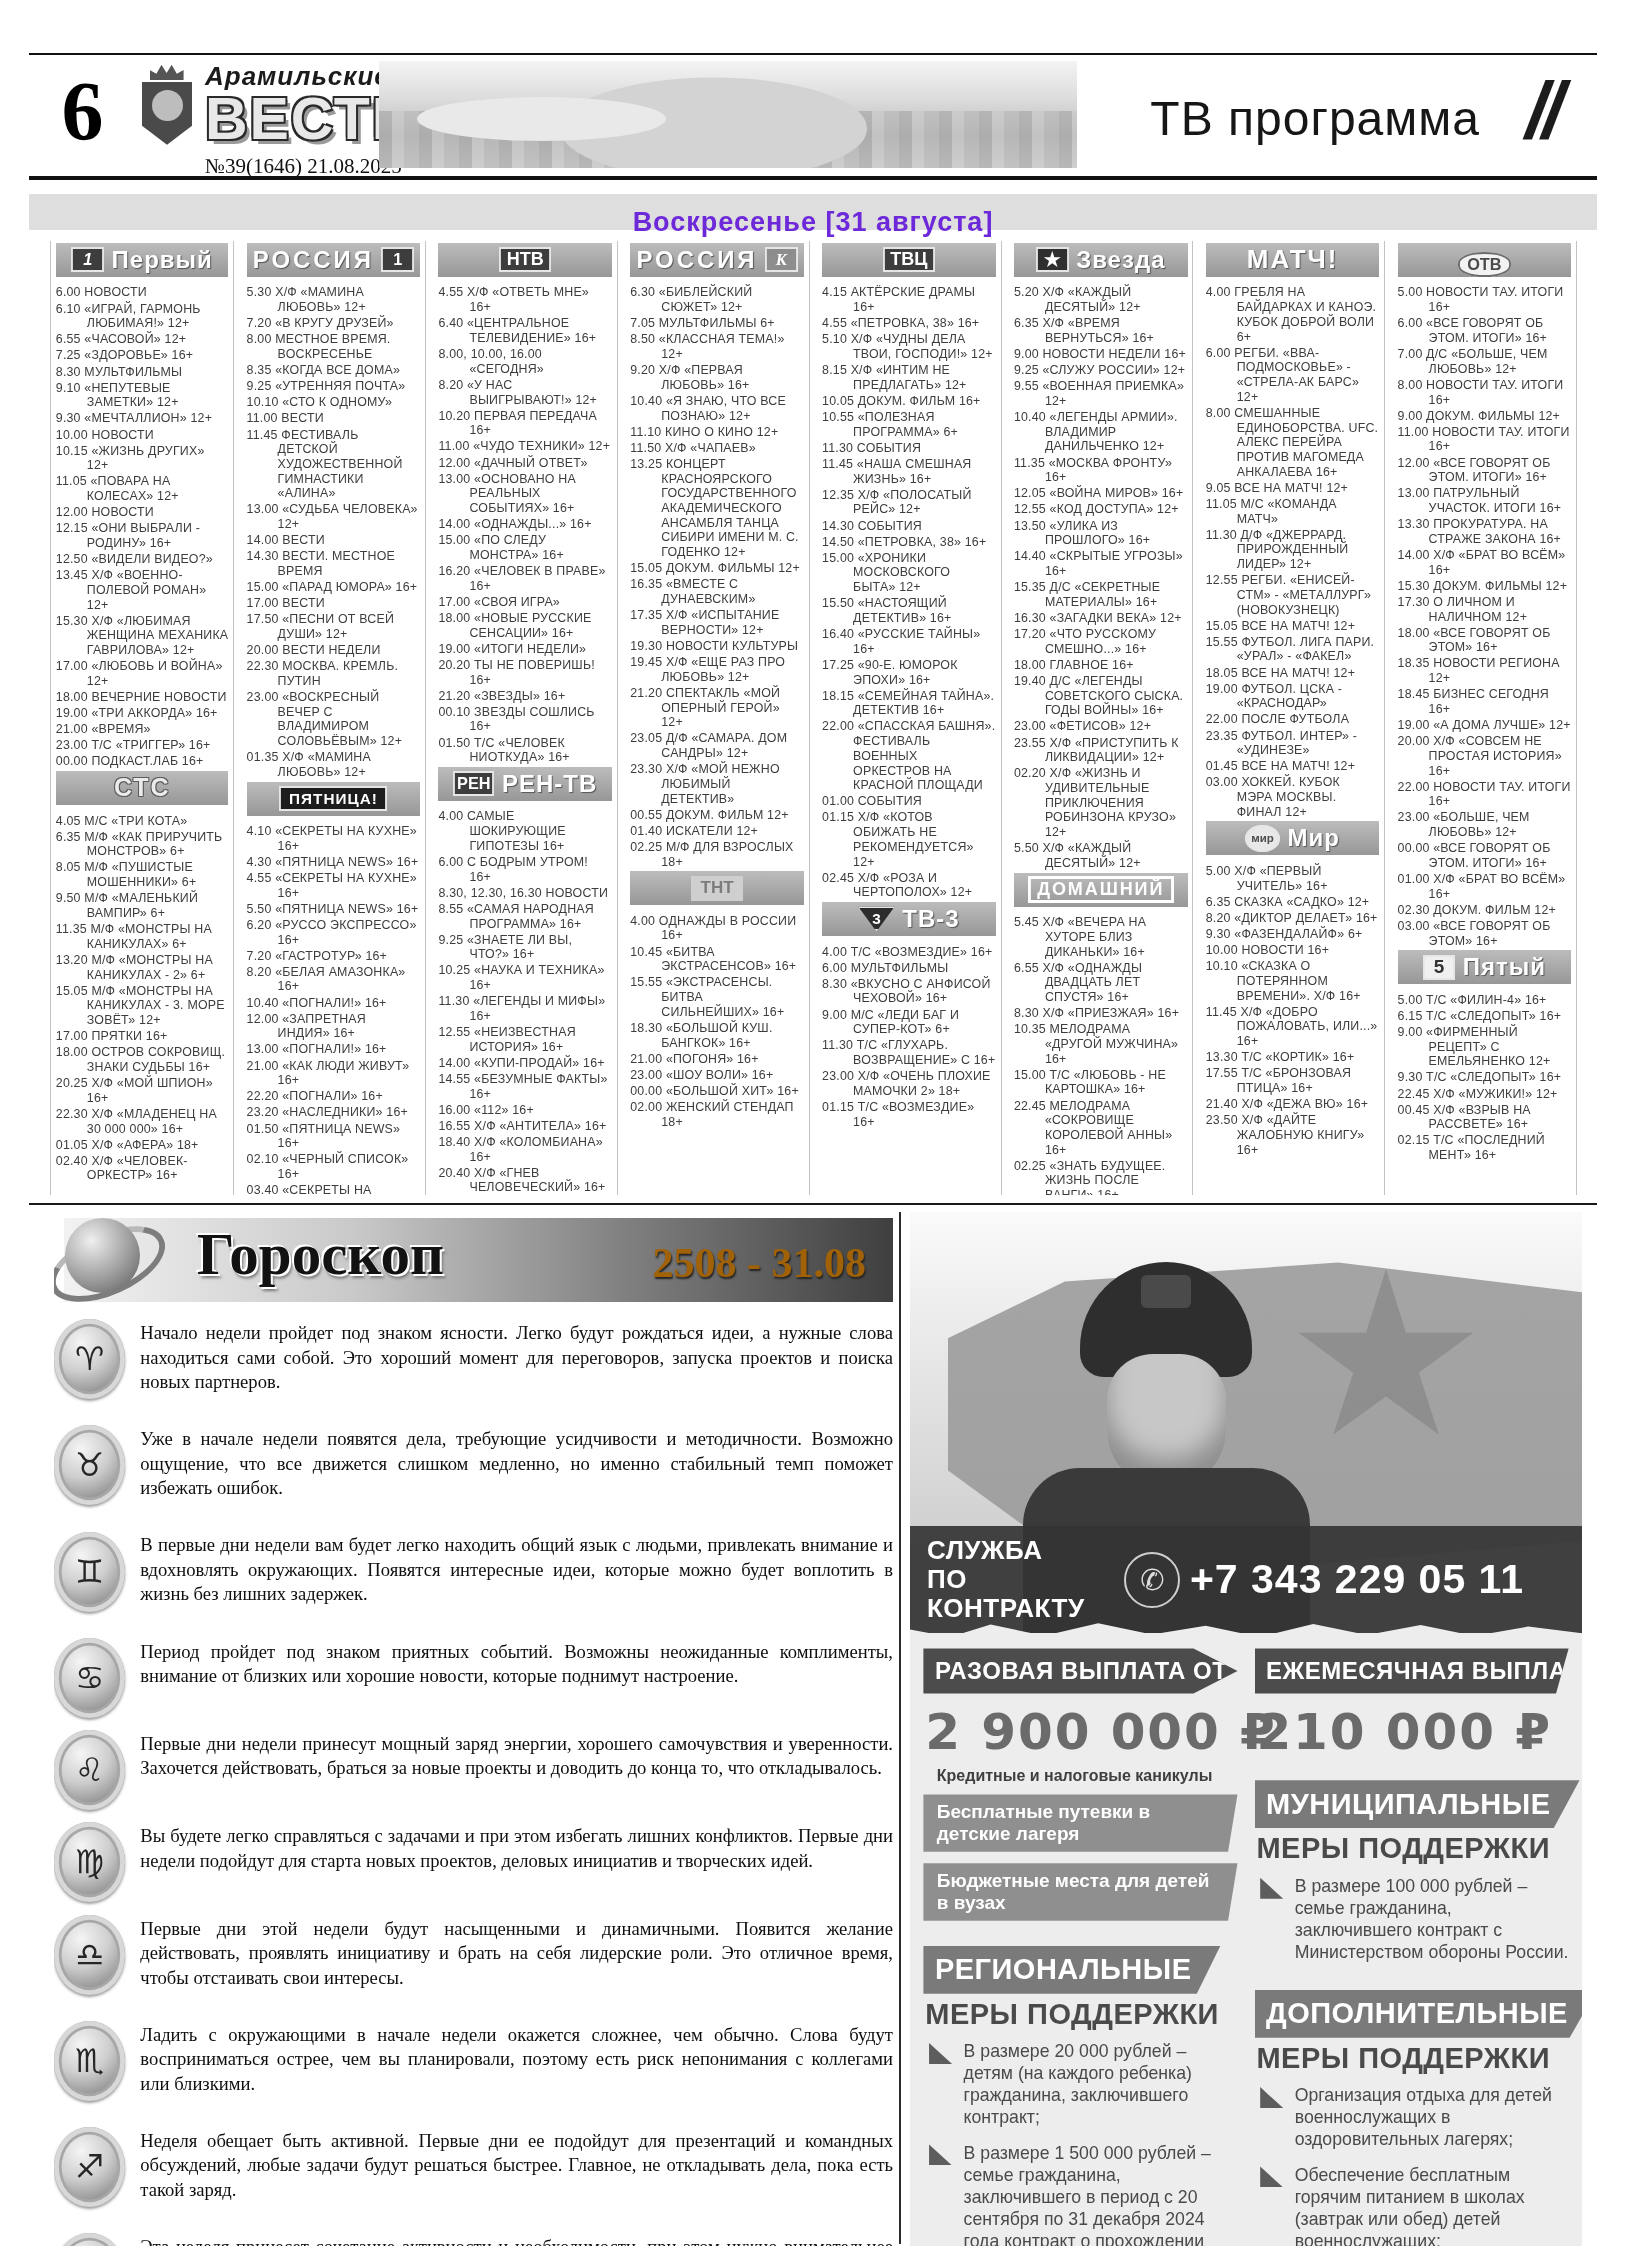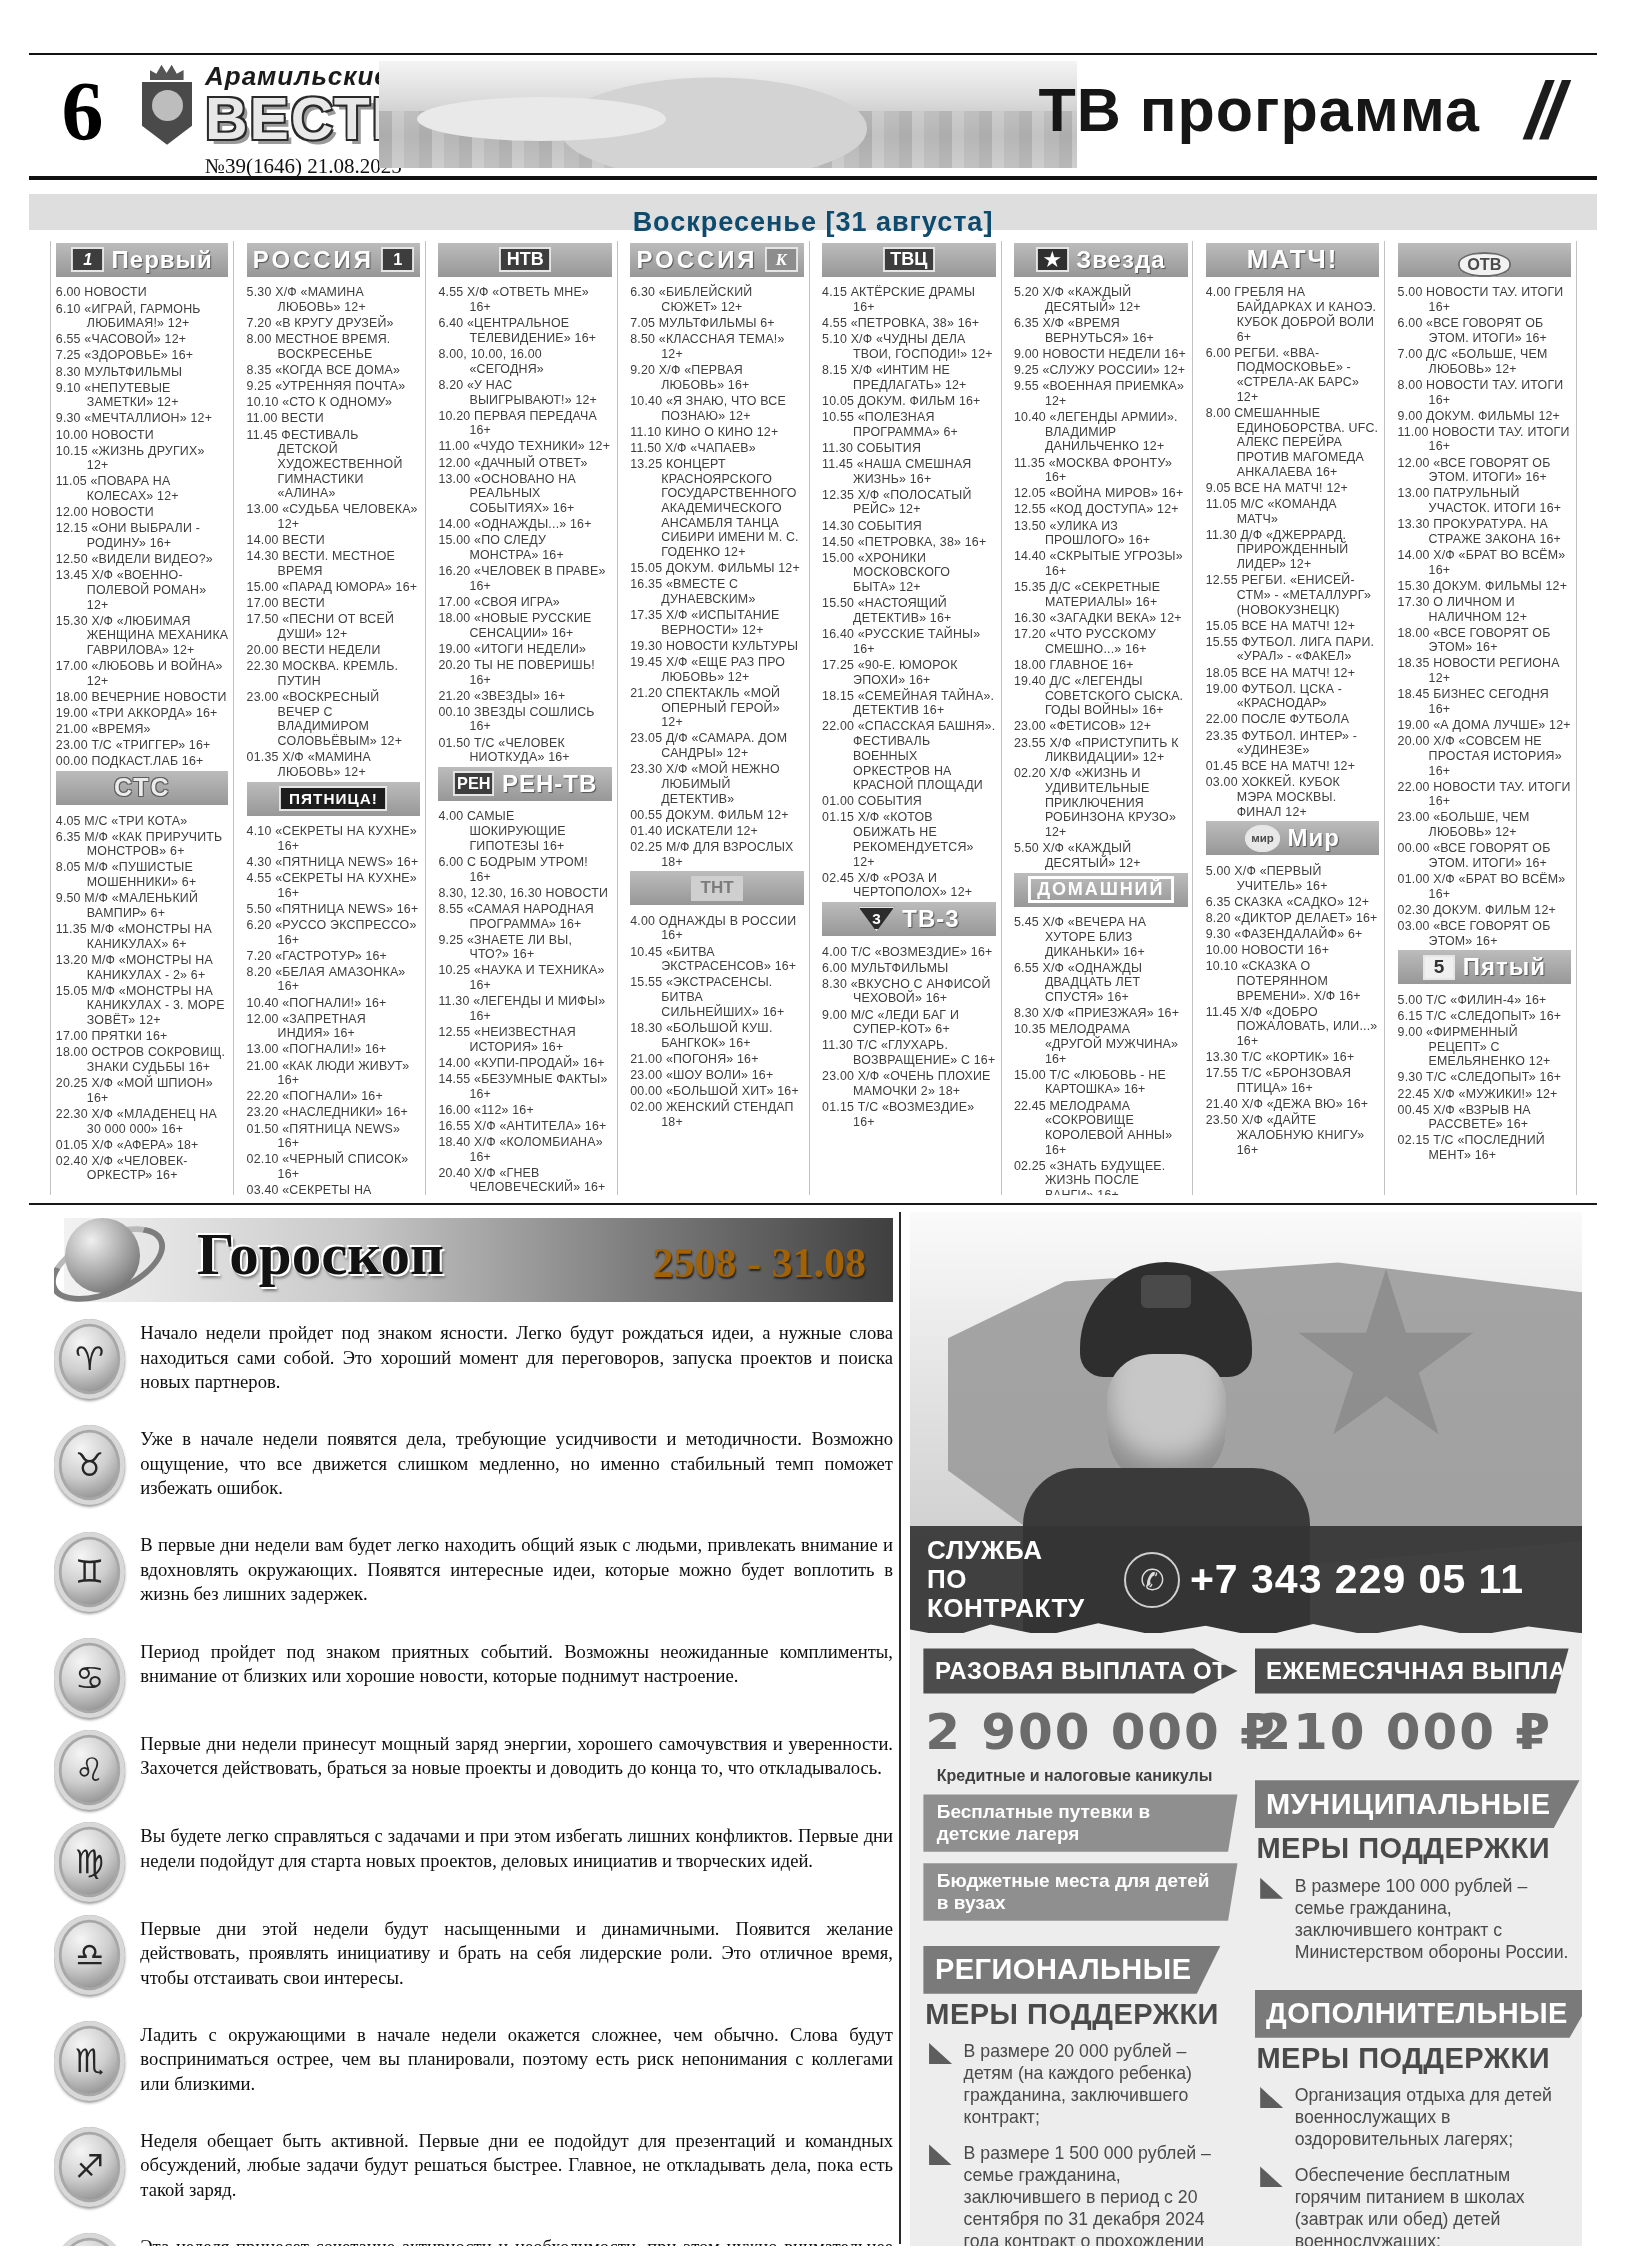--- a/index.html
+++ b/index.html
@@ -21,27 +21,27 @@
   .brand-top{font-style:italic;font-weight:bold;font-size:26px;color:#1b1b1b;letter-spacing:1px;}
   .brand-main{font-size:59px;font-weight:bold;letter-spacing:1.9px;color:#e8e8e8;line-height:55px;
               text-shadow:-1.9px -1.9px 0 #2a2a2a,1.9px -1.9px 0 #2a2a2a,-1.9px 1.9px 0 #2a2a2a,1.9px 1.9px 0 #2a2a2a,4.8px 4.8px 0 #9a9a9a;}
   .brand-issue{font-family:"Liberation Serif",serif;font-size:21px;color:#111;margin-top:7.6px;}
   .panorama{position:absolute;left:325px;top:1.9px;width:698px;height:107px;
             background:linear-gradient(180deg,#f4f4f4 0%,#dcdcdc 35%,#bdbdbd 70%,#d6d6d6 100%);overflow:hidden;}
   .panorama:before{content:"";position:absolute;left:0;top:50px;width:100%;height:57px;
             background:repeating-linear-gradient(90deg,#9f9f9f 0 13.4px,#c7c7c7 13.4px 25px,#b1b1b1 25px 40px);opacity:.55;}
   .panorama:after{content:"";position:absolute;left:38px;top:36px;width:249px;height:44px;border-radius:50%;
             background:#e9e9e9;box-shadow:172px 9.6px 0 29px #d3d3d3;}
-  .section-title{position:absolute;right:92px;top:16px;font-size:61px;font-weight:700;color:#161616;letter-spacing:1px;}
+  .section-title{position:absolute;right:92px;top:32px;font-size:48px;font-weight:400;color:#161616;letter-spacing:1px;}
   .slashes{position:absolute;right:13.4px;top:5.7px;font-size:80px;font-weight:bold;color:#1c1c1c;
            font-style:italic;letter-spacing:-5.7px;}
   
   .date-bar{position:absolute;left:29px;right:29px;top:194px;height:36px;background:#dedede;
             display:flex;align-items:center;justify-content:center;}
-  .date-bar span{font-size:27px;font-weight:bold;color:#0c4a6e;letter-spacing:1px;margin-top:21px;}
+  .date-bar span{font-size:27px;font-weight:bold;color:#6d28d9;letter-spacing:1px;margin-top:21px;}
   
   .tv-grid{position:absolute;left:50px;top:241px;width:1527px;height:954px;display:grid;
            grid-template-columns:repeat(8,1fr);column-gap:7.6px;overflow:hidden;}
   .tv-col{border-left:1px solid #c2c2c2;border-right:1px solid #c2c2c2;padding:0 4.8px;overflow:hidden;}
   .tv-col + .tv-col{border-left:none;}
   .ch-head{height:34px;margin:1.9px 0 8.6px 0;background:linear-gradient(180deg,#bcbcbc,#979797);
            display:flex;align-items:center;justify-content:center;gap:7.6px;padding:0 5.7px;overflow:hidden;}
   .ch-name{color:#fff;font-weight:bold;font-size:24px;letter-spacing:1px;
            text-shadow:1px 1px 1px #555;white-space:nowrap;}
   .ch-badge{display:flex;align-items:center;justify-content:center;background:#3d3d3d;color:#fff;

